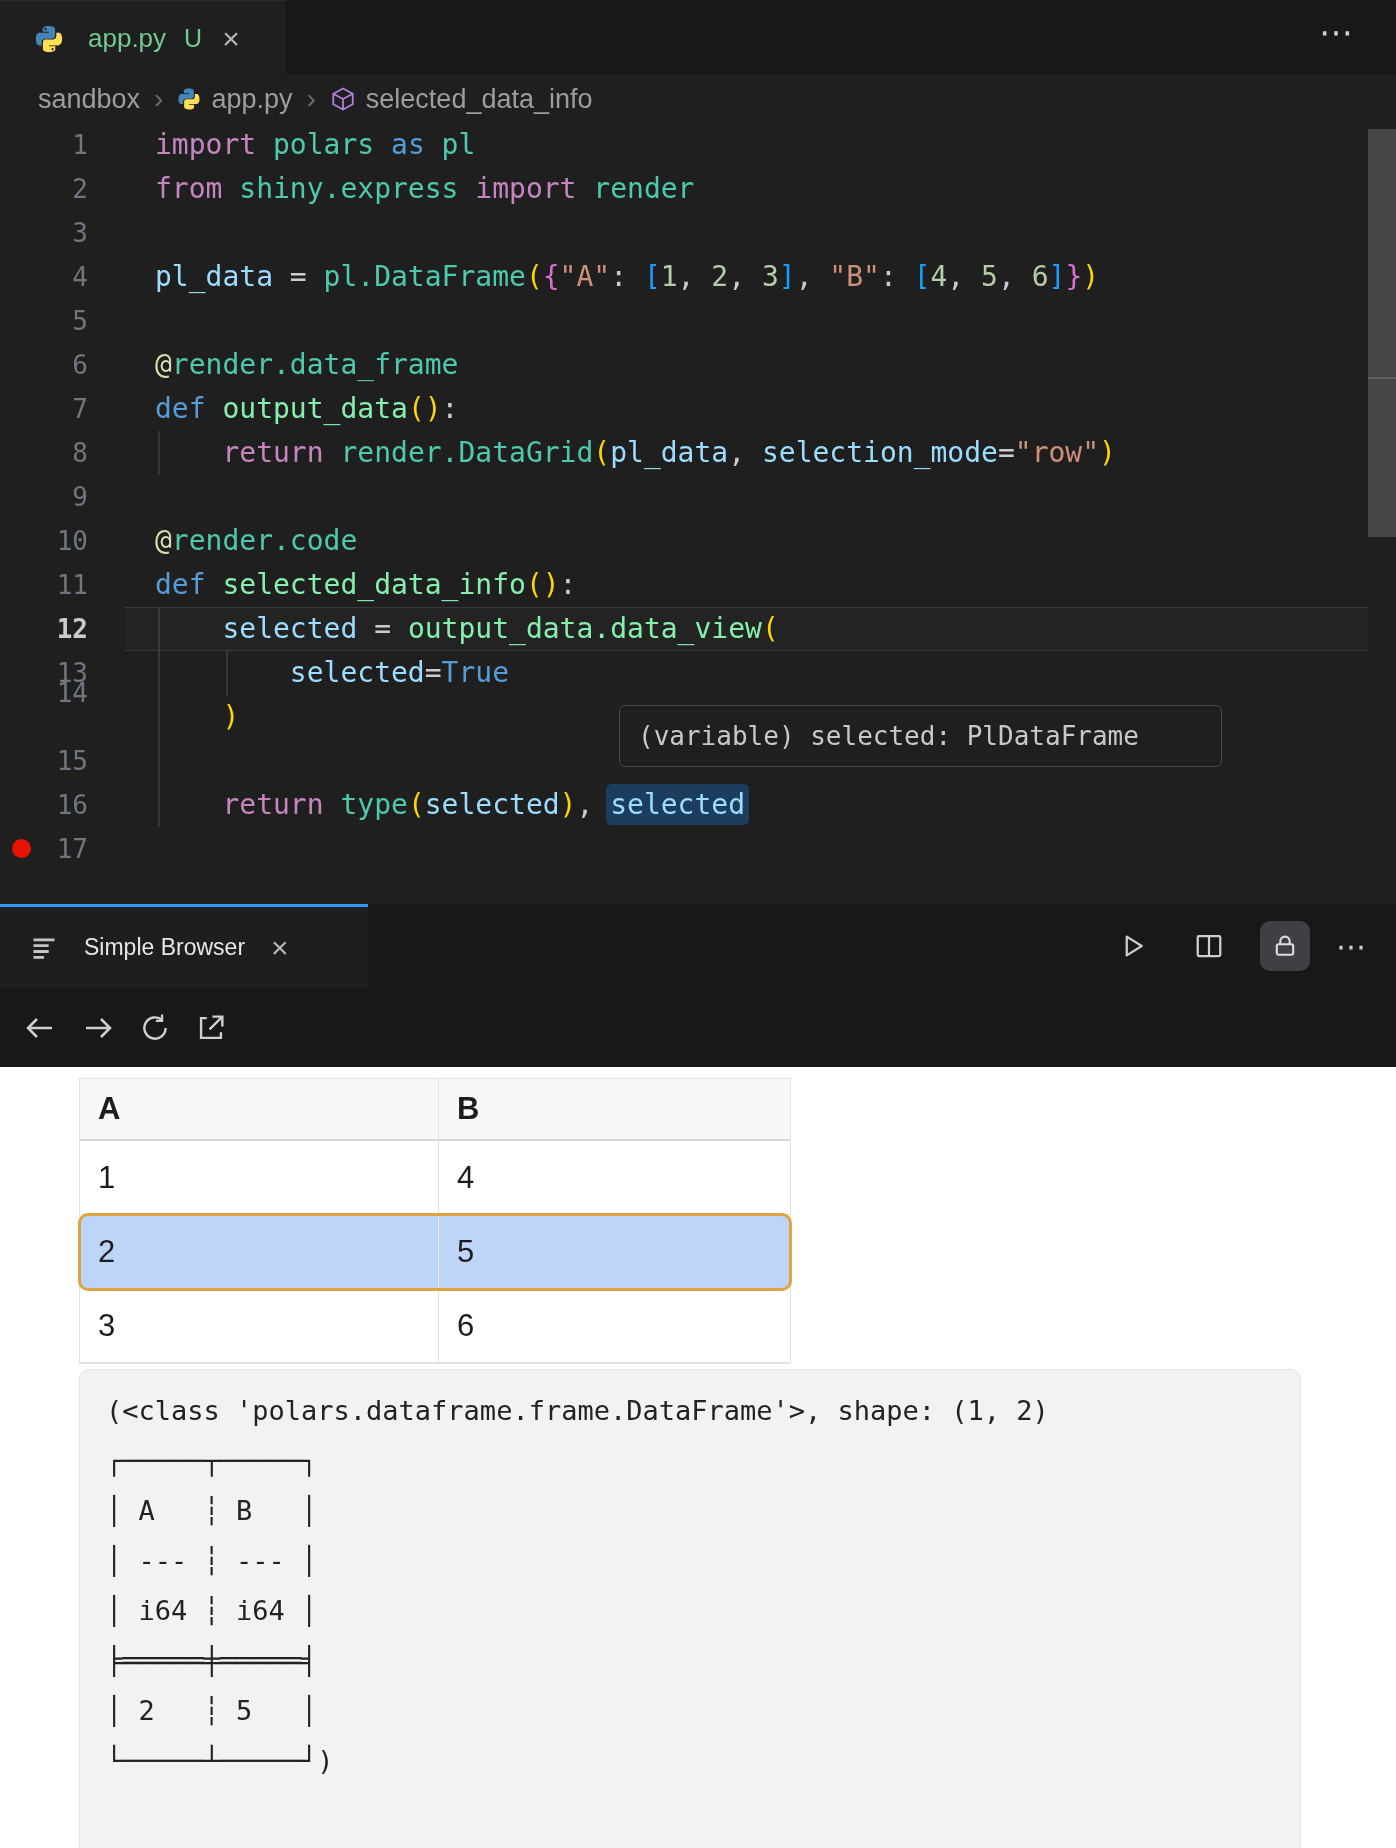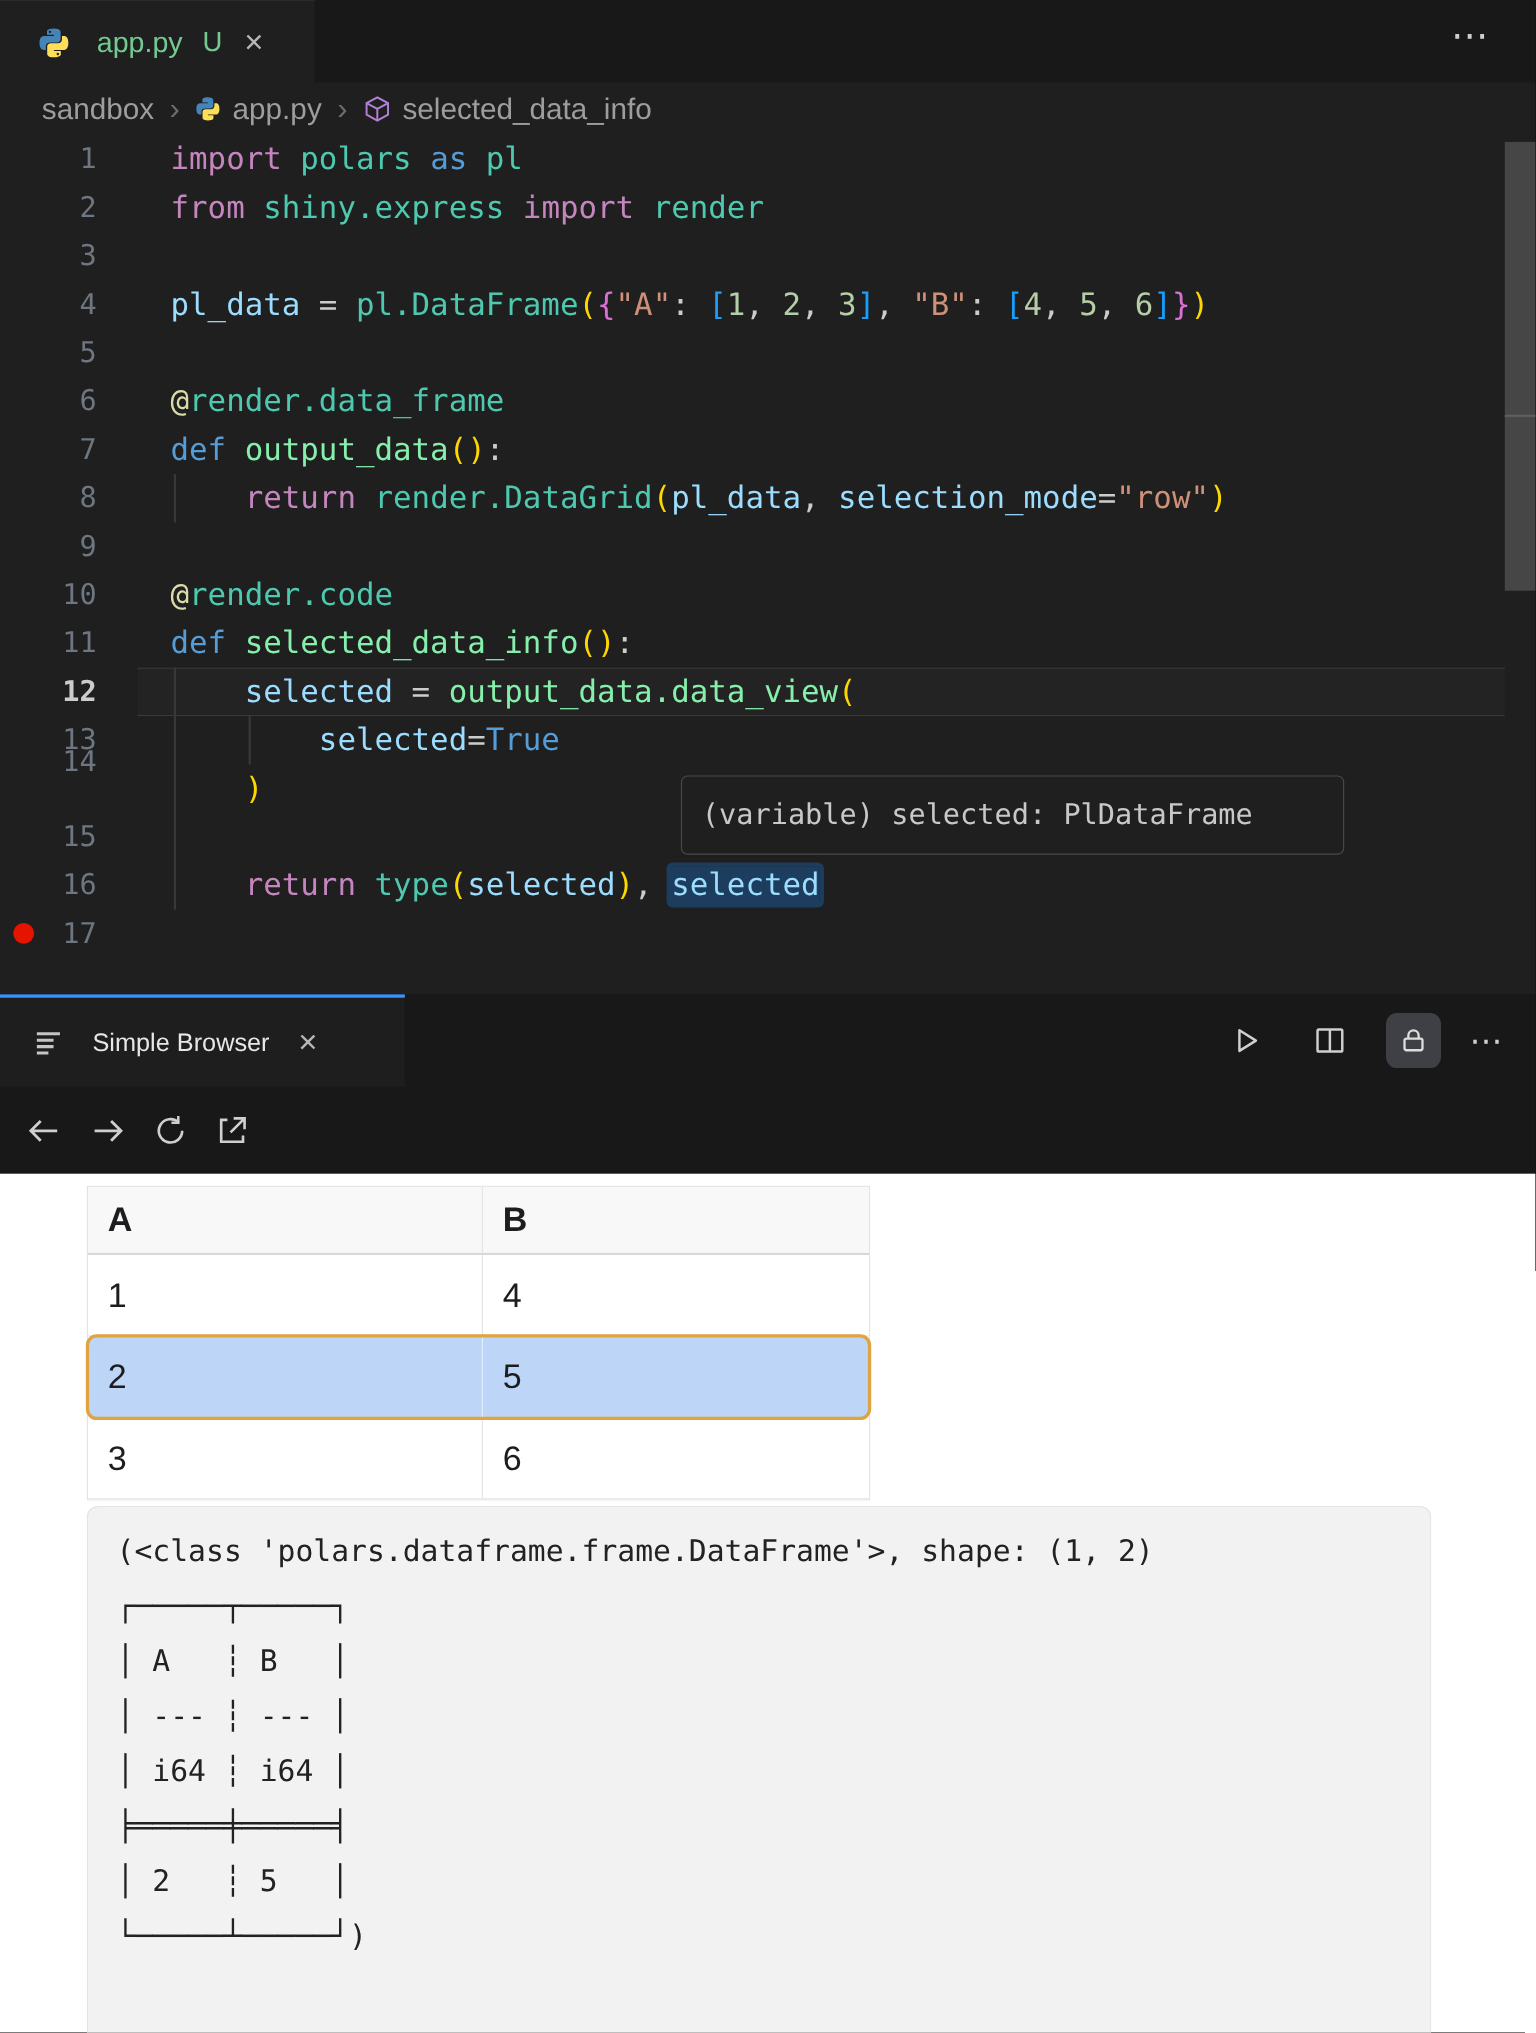--- a/index.html
+++ b/index.html
@@ -28,21 +28,21 @@
   .gutter-num{position:absolute;width:88px;height:44px;line-height:44px;text-align:right;
               color:#6e7681;font-size:26px;}
   .gutter-num.active{color:#cccccc;font-weight:bold;}
   .bp-dot{position:absolute;left:12px;width:19px;height:19px;border-radius:50%;background:#e51400;}
   .code-line{position:absolute;left:155px;height:44px;line-height:44px;white-space:pre;}
   .guide{position:absolute;width:2px;background:#383838;}
   .c-kw{color:#C586C0}.c-kb{color:#569CD6}.c-ty{color:#4EC9B0}.c-fn{color:#86efac}
   .c-va{color:#9CDCFE}.c-st{color:#CE9178}.c-nu{color:#B5CEA8}.c-pl{color:#cccccc}
   .c-b1{color:#FFD700}.c-b2{color:#DA70D6}.c-b3{color:#179FFF}.c-dc{color:#DCDCAA}
   .hl{background:#1c3d5d;box-shadow:0 0 0 4px #1c3d5d;border-radius:2px;}
-  .tooltip{position:absolute;left:619px;top:705px;width:603px;height:72px;background:#1f1f1f;
+  .tooltip{position:absolute;left:619px;top:705px;width:603px;height:62px;background:#1f1f1f;
            border:1px solid #4a4a4a;border-radius:6px;box-sizing:border-box;
            display:flex;align-items:center;z-index:5;}
   .tooltip span{margin-left:18px;color:#c8c8c8;font-family:"DejaVu Sans Mono",monospace;font-size:26px;white-space:pre;}
   .scroll-thumb{position:absolute;right:0;top:129px;width:28px;height:408px;background:#464647;}
   .scroll-line{position:absolute;right:0;top:377px;width:28px;height:2px;background:#5f5f5f;}
   
   .panel-head{position:absolute;left:0;top:904px;width:1396px;height:84px;background:#181818;}
   .panel-tab{position:absolute;left:0;top:0;width:368px;height:84px;background:#1e1e1e;
              border-top:3px solid #3794ff;box-sizing:border-box;display:flex;align-items:center;}
   .panel-tab-label{color:#e7e7e7;font-size:23px;margin-left:16px;}

